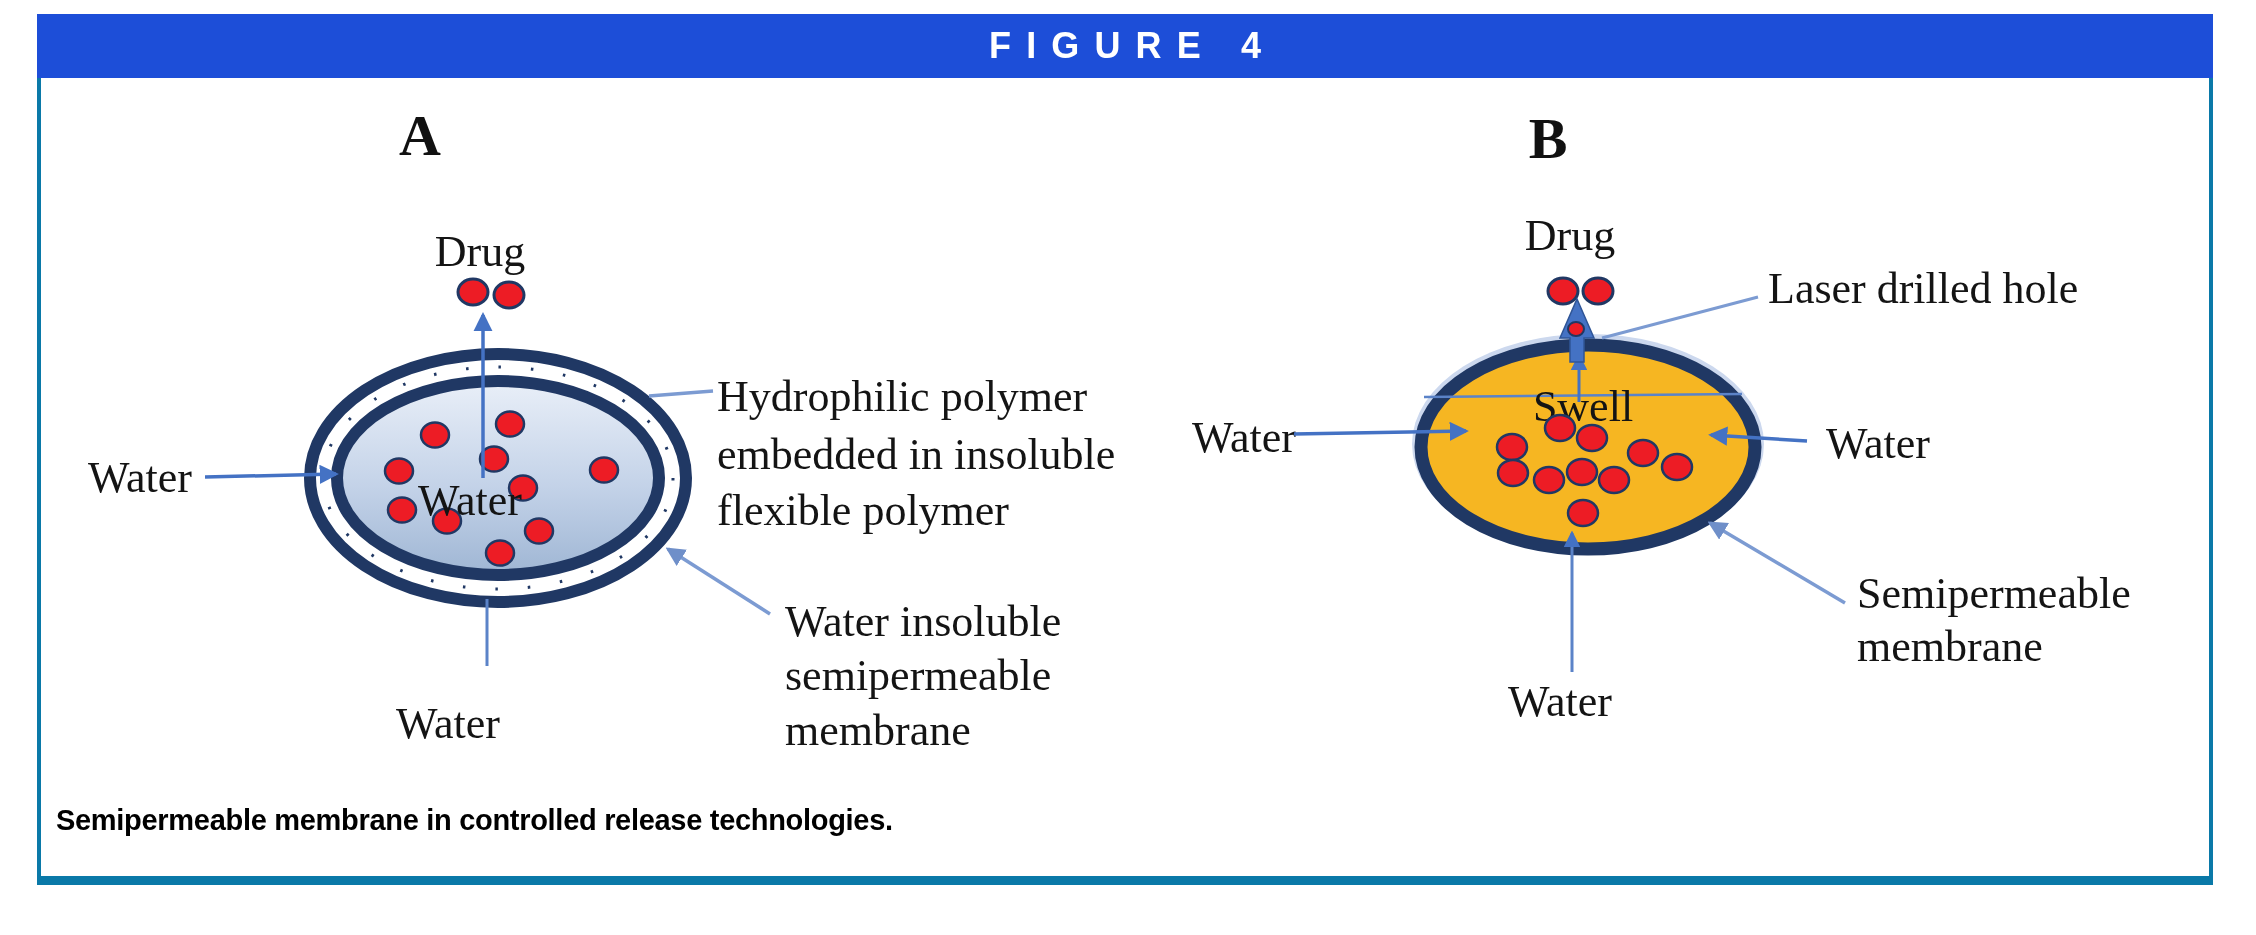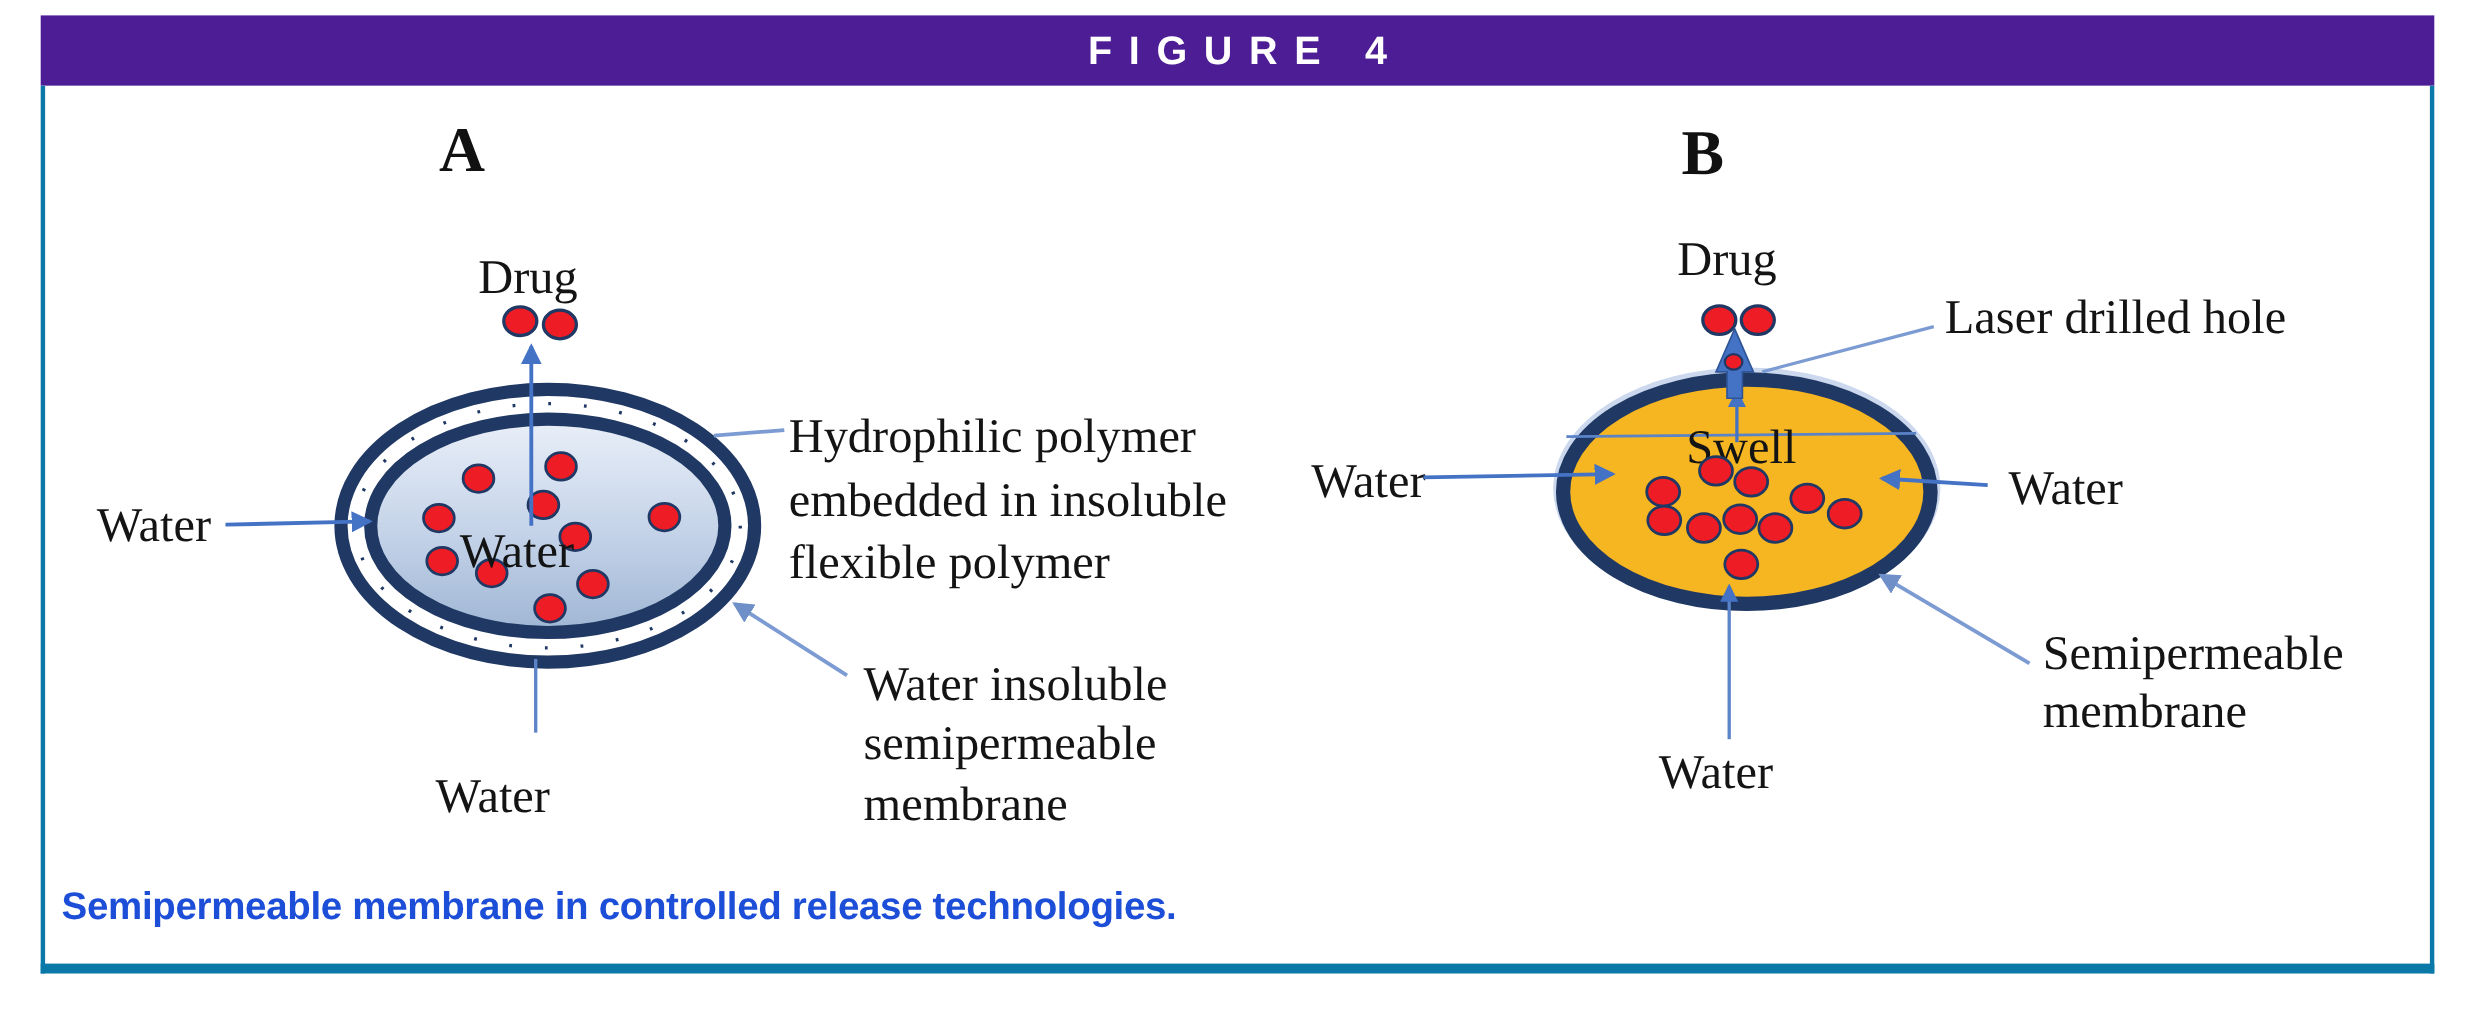--- a/index.html
+++ b/index.html
@@ -5,43 +5,43 @@
   html,body{margin:0;padding:0;background:#ffffff;}
   .canvas{
     position:relative;
     width:2256px;height:935px;
     background:#ffffff;
     font-family:"Liberation Serif", serif;
     overflow:hidden;
   }
   .header-bar{
     position:absolute;left:37px;top:14px;width:2176px;height:64px;
-    background:#4c1d95;
+    background:#1d4ed8;
     display:flex;align-items:center;justify-content:center;
   }
   .header-title{
     color:#ffffff;
     font-family:"Liberation Sans", sans-serif;
     font-weight:bold;font-size:36px;
     letter-spacing:0.42em;
     padding-left:0.42em; 
   }
   .frame-body{
     position:absolute;left:37px;top:78px;width:2176px;height:807px;
     border-left:4px solid #0a79a8;
     border-right:4px solid #0a79a8;
     border-bottom:9px solid #0a79a8;
     box-sizing:border-box;
     background:#ffffff;
   }
   .caption{
     position:absolute;left:56px;top:804px;
     font-family:"Liberation Sans", sans-serif;
-    font-weight:bold;font-size:35px;letter-spacing:-0.3px;
-    color:#1d4ed8;
+    font-weight:bold;font-size:29px;letter-spacing:-0.3px;
+    color:#000000;
   }
   svg.diagram{position:absolute;left:0;top:0;}
   .lbl{font-family:"Liberation Serif", serif;font-size:44px;fill:#141414;}
   .lbl-big{font-family:"Liberation Serif", serif;font-size:58px;font-weight:bold;fill:#111111;}
 </style>
 </head>
 <body>
 
 <div class="canvas">
 

